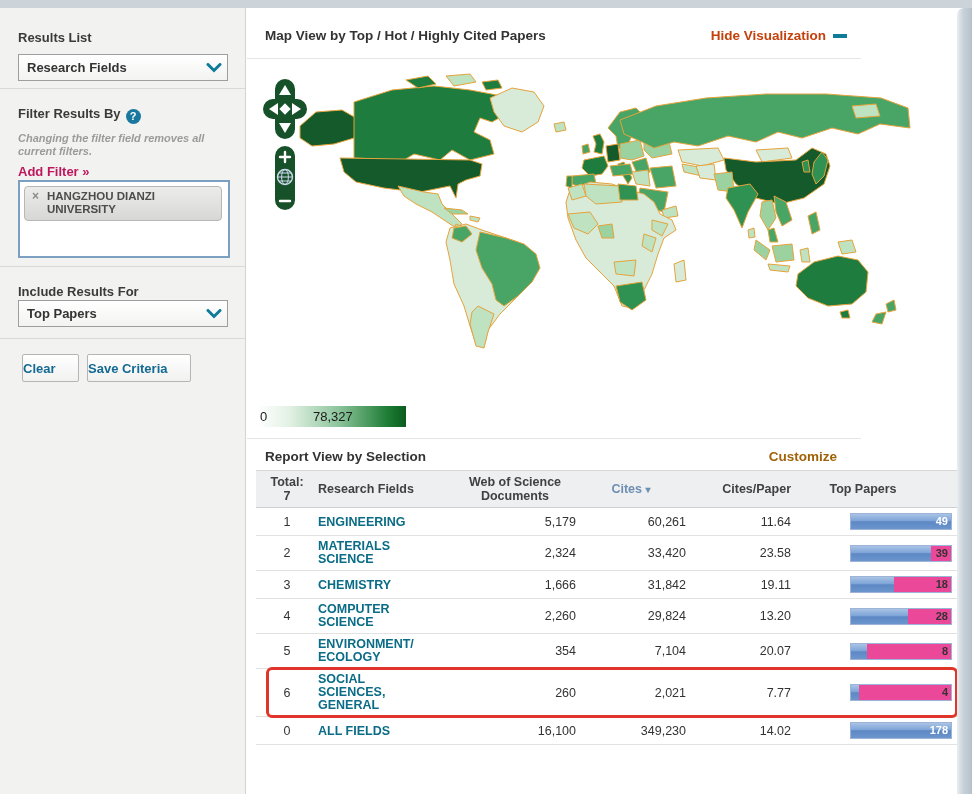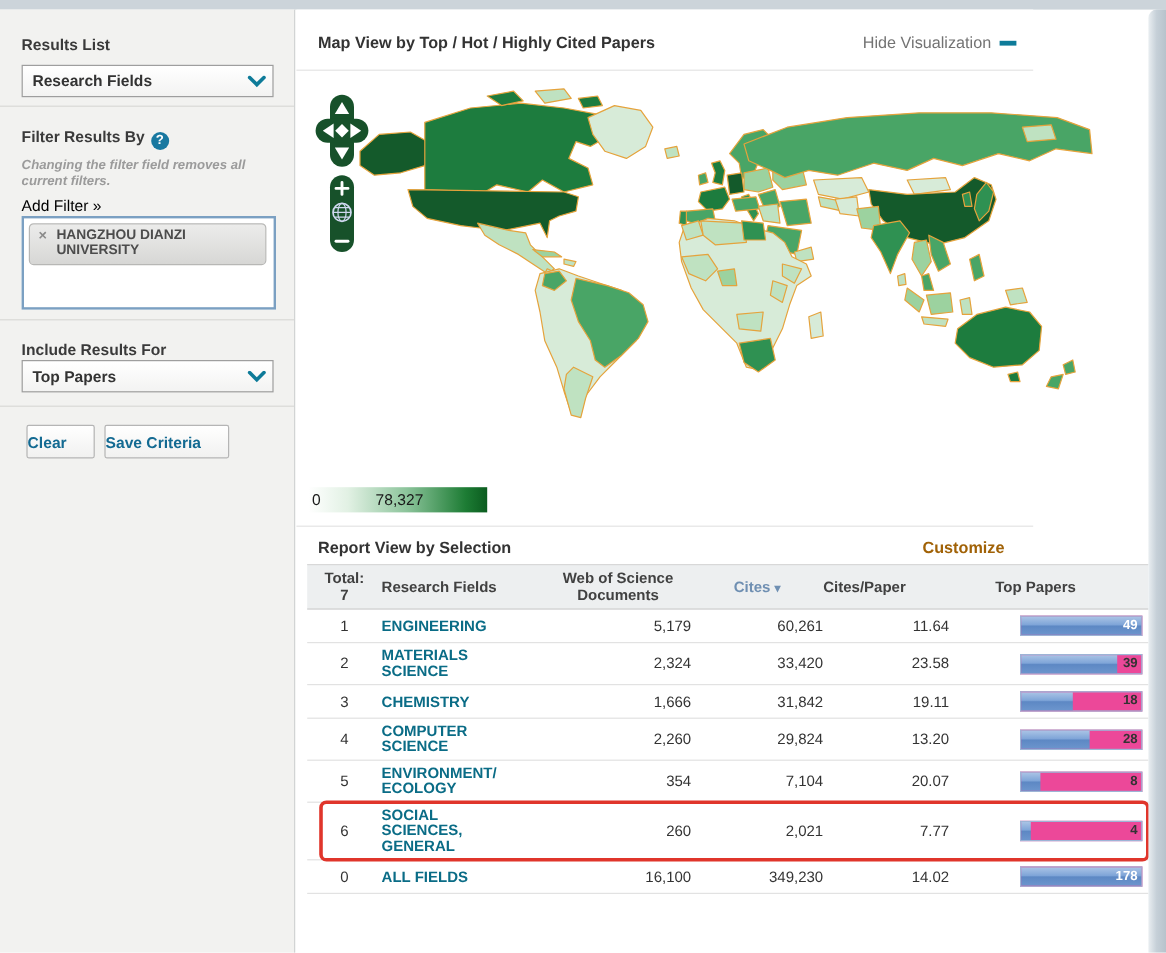--- a/index.html
+++ b/index.html
@@ -15,36 +15,36 @@
   
   .sidebar { position:absolute; left:0; top:8px; width:246px; height:786px;
     background:#f2f2f0; border-right:1px solid #d2d4d4; }
   .sb-h { position:absolute; left:18px; font-size:13px; font-weight:bold; color:#3a3a3a; }
   .sb-div { position:absolute; left:0; width:100%; height:1px; background:#d9d9d6; }
   .selectbox { position:absolute; left:18px; width:210px; height:27px; background:linear-gradient(180deg,#ffffff,#f3f3f2);
     border:1px solid #9e9e9e; display:flex; align-items:center; cursor:pointer; }
   .selectbox .val { flex:1; padding-left:8px; font-size:13px; font-weight:bold; color:#333; }
   .selectbox .chev { width:26px; display:flex; align-items:center; justify-content:center; }
   .note { position:absolute; left:18px; width:202px; font-size:11px; font-style:italic; font-weight:bold; color:#9b9b9b; line-height:13px; }
-  .addfilter { position:absolute; left:18px; font-size:13px; font-weight:normal; color:#000000; cursor:pointer; }
+  .addfilter { position:absolute; left:18px; font-size:13px; font-weight:bold; color:#be185d; cursor:pointer; }
   .helpicon { display:inline-block; width:15px; height:15px; border-radius:50%; background:#1878a0;
     color:#fff; font-size:11px; font-weight:bold; text-align:center; line-height:15px; vertical-align:-2px; margin-left:5px; }
   .filterbox { position:absolute; left:18px; top:172px; width:212px; height:78px; background:#fff; border:2px solid #7ba0c2; }
   .ftag { display:inline-block; margin:4px; padding:3px 8px 4px 22px; position:relative; max-width:198px;
     background:linear-gradient(180deg,#ececeb,#d7d7d5); border:1px solid #b7b7b5; border-radius:4px;
     font-size:11.5px; font-weight:bold; color:#4c4c4c; line-height:13px; }
   .ftag .x { position:absolute; left:7px; top:3px; color:#8a8a8a; font-size:12px; font-weight:bold; cursor:pointer; }
   .btn { position:absolute; height:28px; background:linear-gradient(180deg,#ffffff,#f1f1f0);
     border:1px solid #b5b5b5; border-radius:2px; font-size:13px; font-weight:bold; color:#136a92;
     text-align:left; cursor:pointer; font-family:"Liberation Sans",sans-serif; }
 
   
   .main { position:absolute; left:247px; top:8px; width:614px; height:786px; background:#fff; }
   .map-title { position:absolute; left:18px; top:20px; font-size:13.5px; font-weight:bold; color:#333; }
-  .hideviz { position:absolute; right:14px; top:20px; font-size:13.5px; font-weight:normal; color:#737373; cursor:pointer; }
+  .hideviz { position:absolute; right:14px; top:20px; font-size:13.5px; font-weight:bold; color:#c2410c; cursor:pointer; }
   .hideviz .minus { display:inline-block; width:14px; height:4px; background:#0e7b99; margin-left:7px; vertical-align:2px; }
   .hdiv { position:absolute; left:0; width:100%; height:1px; background:#e4e4e4; }
 
   .mapwrap { position:absolute; left:9px; top:54px; width:700px; height:338px; }
   svg .cty { stroke:#e5a33c; stroke-width:1; stroke-linejoin:round; }.g1{fill:#d7ebd8}.g2{fill:#bfe2c1}.g3{fill:#9cd29f}
   .g4{fill:#49a566}.g5{fill:#2f9152}.g6{fill:#1d7c3e}.g7{fill:#145a2b}
 
   .mapctl { position:absolute; left:15px; top:70px; width:46px; height:134px; }
 
   .legend { position:absolute; left:10px; top:398px; width:149px; height:21px;
@@ -259,21 +259,21 @@
         </div>
         <div class="col-field">Research Fields</div>
         <div class="col-docs" style="text-align:center">
           <div>Web of Science</div>
           <div>Documents</div>
         </div>
         <div class="col-cites" style="text-align:center">
           <span>Cites</span>
           <span class="sorticon">▾</span>
         </div>
-        <div class="col-cpp" style="text-align:left">Cites/Paper</div>
+        <div class="col-cpp" style="text-align:right">Cites/Paper</div>
         <div class="col-top" style="justify-content:center">Top Papers</div>
       </div>
       <div>
           <div class="trow">
     <div class="col-rank">1</div>
     <div class="col-field"><span class="fl">ENGINEERING</span></div>
     <div class="col-docs">5,179</div>
     <div class="col-cites">60,261</div>
     <div class="col-cpp">11.64</div>
     <div class="col-top">

